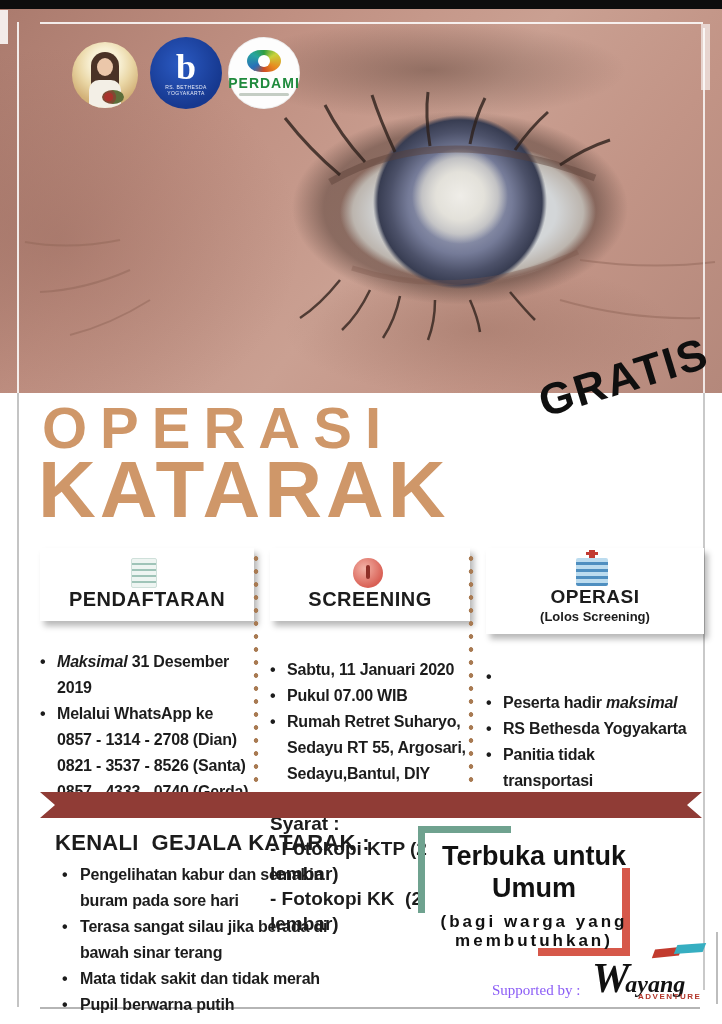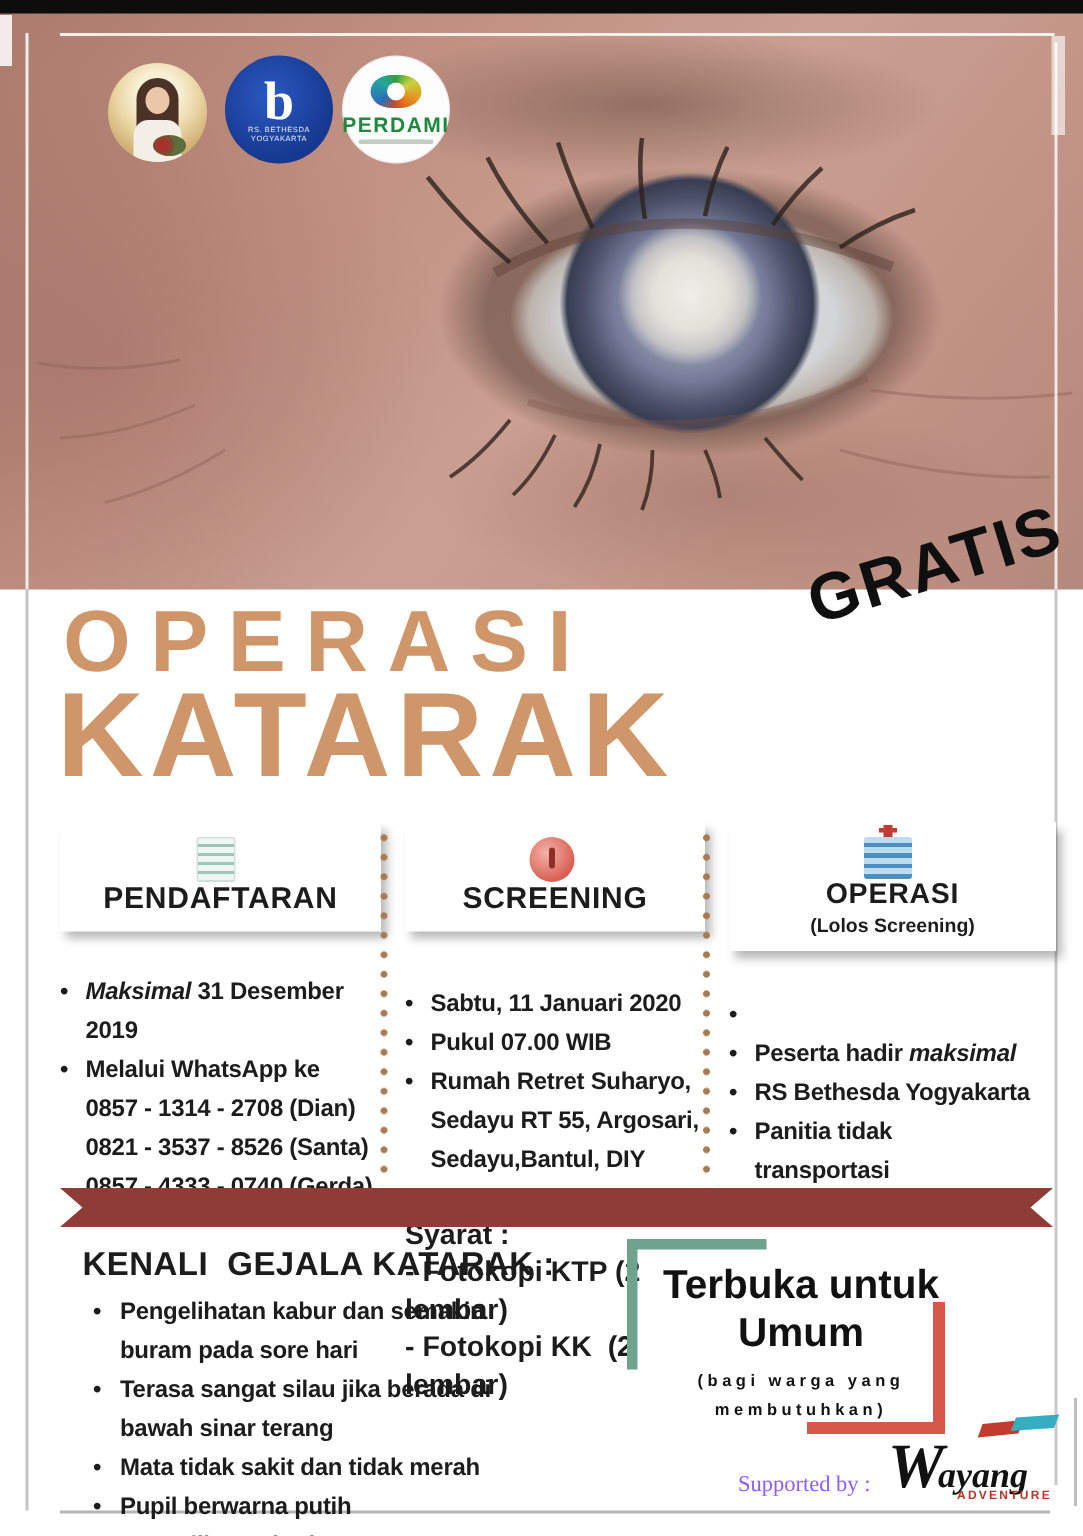--- a/index.html
+++ b/index.html
@@ -91,21 +91,21 @@
   
   .sym-h{position:absolute;left:55px;top:830px;font-size:22px;font-weight:800;white-space:pre-wrap;letter-spacing:.3px;}
   .sym-list{position:absolute;left:62px;top:862px;width:292px;margin:0;padding:0;list-style:none;}
   .sym-list li{display:flex;font-size:16px;font-weight:700;line-height:26px;letter-spacing:-.2px;}
   .sym-list .mk{width:18px;}
   
   .open-box{position:absolute;left:418px;top:826px;width:232px;height:146px;}
   .br-green{position:absolute;left:0;top:0;width:86px;height:80px;border-left:7px solid #6fa28f;border-top:7px solid #6fa28f;}
   .br-red{position:absolute;left:120px;top:42px;width:84px;height:80px;border-right:8px solid #d6584a;border-bottom:8px solid #d6584a;}
   .open-t{position:relative;text-align:center;font-weight:800;font-size:27px;line-height:32px;padding-top:14px;color:#111;}
-  .open-sub{position:relative;text-align:center;font-weight:700;font-size:11px;line-height:19px;
+  .open-sub{position:relative;text-align:center;font-weight:700;font-size:17px;line-height:19px;
     letter-spacing:3px;margin-top:8px;color:#111;}
   
   .supported{position:absolute;left:492px;top:982px;font-size:15px;color:#8b5cf6;font-family:"Liberation Serif",serif;}
   .wayang{position:absolute;left:592px;top:948px;width:120px;height:58px;}
   .wy-flag1{position:absolute;left:62px;top:0;width:26px;height:9px;background:#c23b2e;transform:skewX(-25deg) rotate(-6deg);}
   .wy-flag2{position:absolute;left:84px;top:-4px;width:28px;height:9px;background:#36aec1;transform:skewX(-25deg) rotate(-4deg);}
   .wy-script{position:absolute;left:0;top:6px;font-family:"Liberation Serif",serif;font-style:italic;font-weight:bold;color:#111;}
   .wy-w{font-size:42px;}
   .wy-rest{font-size:24px;margin-left:-4px;}
   .wy-sub{position:absolute;left:46px;top:44px;font-size:8px;font-weight:bold;color:#b3362a;letter-spacing:1.5px;}

